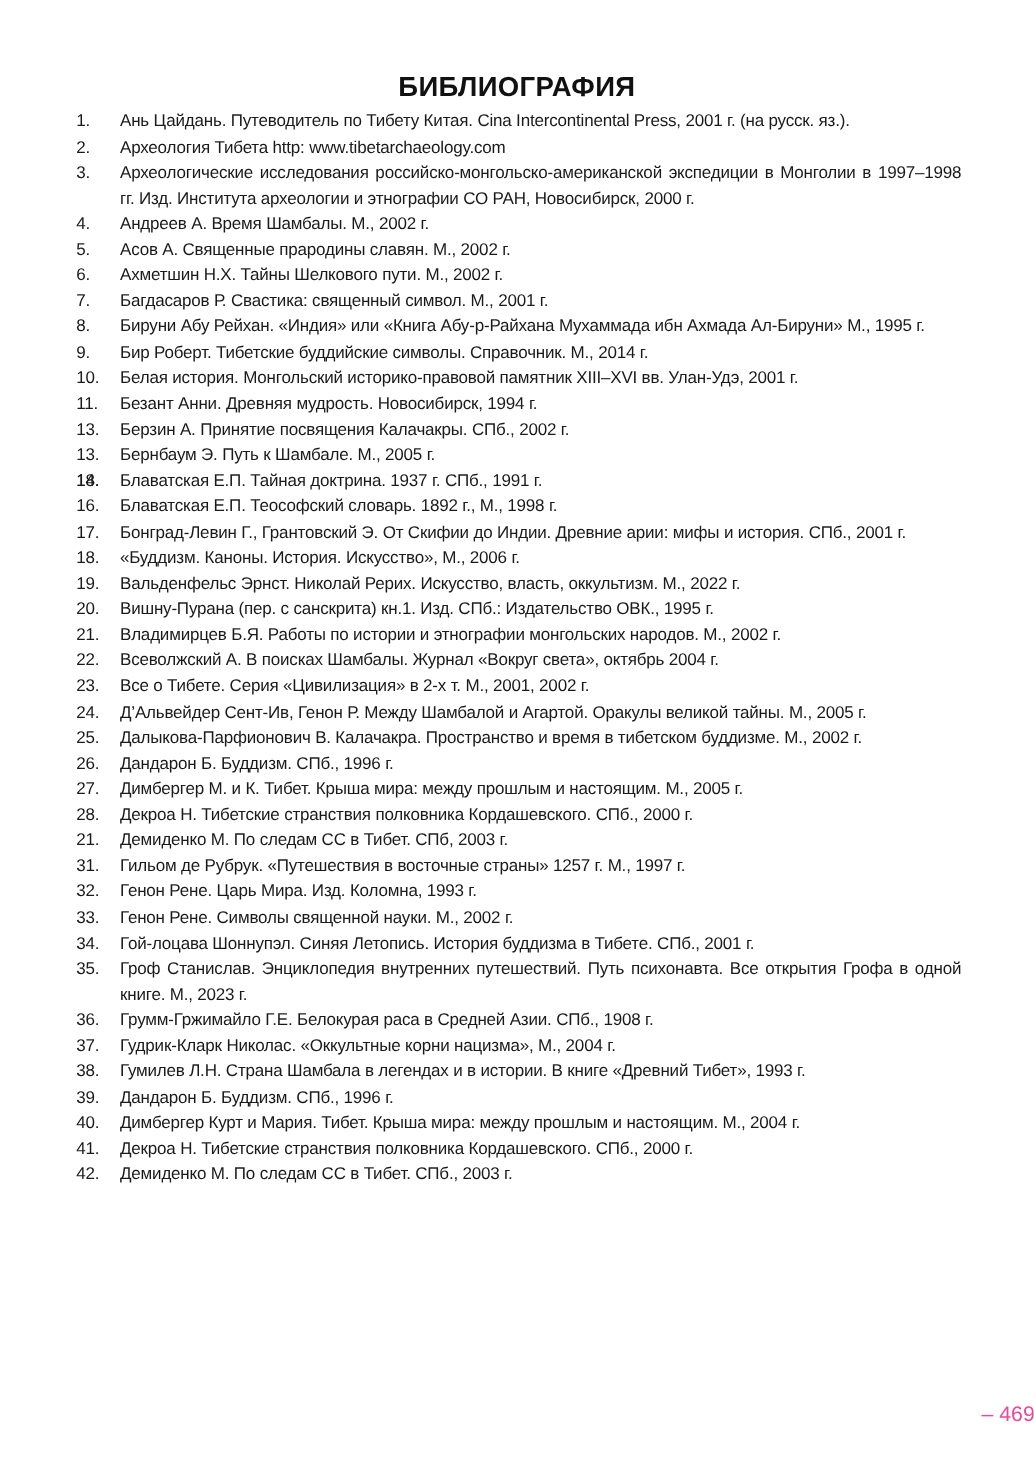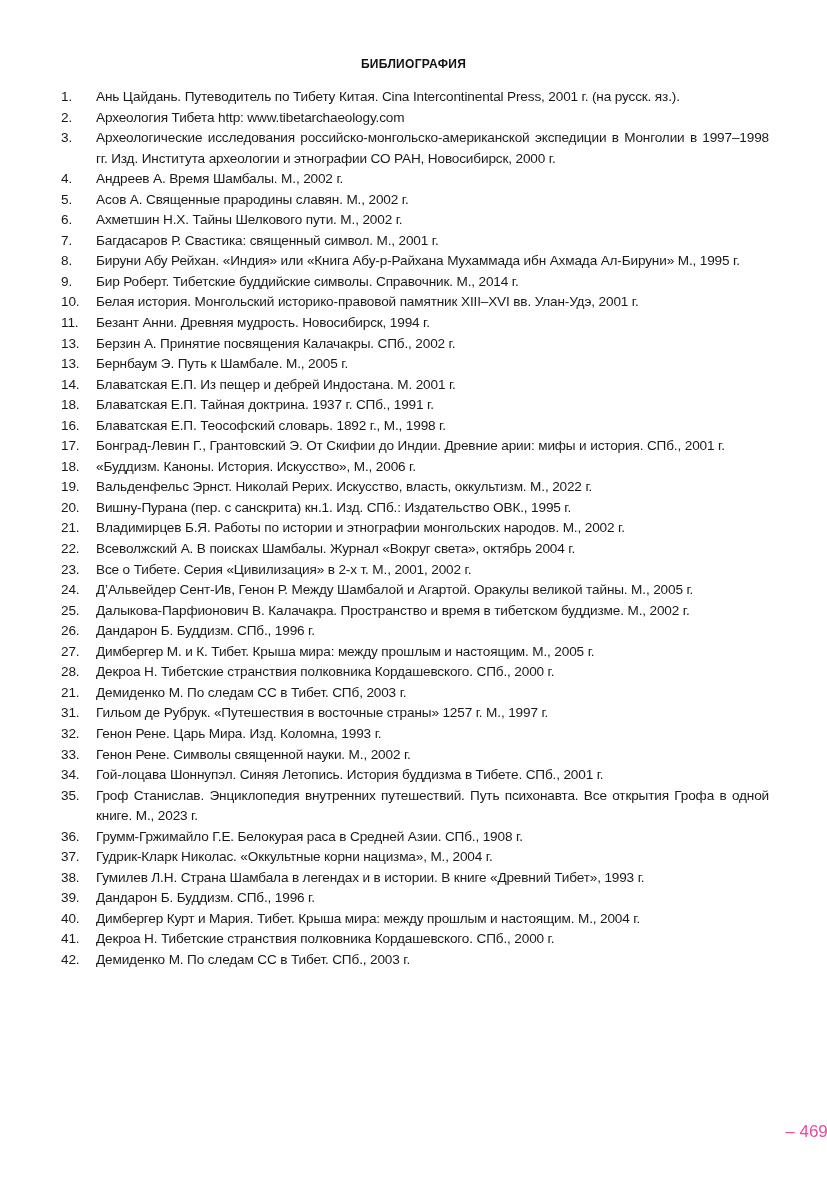--- a/index.html
+++ b/index.html
@@ -1,20 +1,20 @@
 <!DOCTYPE html>
 <html><head>
 <meta charset="utf-8">
 <style>
   html, body { margin: 0; padding: 0; background: #ffffff; }
   body { width: 827px; height: 1181px; position: relative; overflow: hidden;
          font-family: "Liberation Sans", "DejaVu Sans", sans-serif; color: #1a1a1a; }
   .page { position: absolute; left: 0; top: 0; width: 827px; height: 1181px; }
   .title { position: absolute; top: 57px; left: 0; width: 827px; text-align: center;
-           font-weight: bold; font-size: 12px; letter-spacing: 0.3px; color: #111; }
+           font-weight: bold; font-size: 22px; letter-spacing: 0.3px; color: #111; }
   ol.biblio { position: absolute; top: 87px; left: 61px; width: 708px; margin: 0; padding: 0;
               list-style: none; font-size: 13.6px; line-height: 20.55px; }
   ol.biblio li { position: relative; padding-left: 35px; text-align: justify; letter-spacing: -0.15px; }
   ol.biblio li .num { position: absolute; left: 0; top: 0; }
   .footer { position: absolute; top: 1122px; left: 0; width: 827px; text-align: right;
             font-size: 17px; color: #ec4899; margin-left: 15px; }
 </style>
 </head>
 <body>
 
@@ -28,21 +28,21 @@
     <li><span class="num">4.</span><span>Андреев А. Время Шамбалы. М., 2002 г.</span></li>
     <li><span class="num">5.</span><span>Асов А. Священные прародины славян. М., 2002 г.</span></li>
     <li><span class="num">6.</span><span>Ахметшин Н.Х.  Тайны Шелкового пути. М., 2002 г.</span></li>
     <li><span class="num">7.</span><span>Багдасаров Р. Свастика: священный символ. М., 2001 г.</span></li>
     <li><span class="num">8.</span><span>Бируни Абу Рейхан. «Индия» или «Книга Абу-р-Райхана Мухаммада ибн Ахмада Ал-Бируни» М., 1995 г.</span></li>
     <li><span class="num">9.</span><span>Бир Роберт. Тибетские буддийские символы. Справочник. М., 2014 г.</span></li>
     <li><span class="num">10.</span><span>Белая история. Монгольский историко-правовой памятник XIII–XVI вв. Улан-Удэ, 2001 г.</span></li>
     <li><span class="num">11.</span><span>Безант Анни. Древняя мудрость. Новосибирск, 1994 г.</span></li>
     <li><span class="num">13.</span><span>Берзин А. Принятие посвящения Калачакры. СПб., 2002 г.</span></li>
     <li><span class="num">13.</span><span>Бернбаум Э. Путь к Шамбале. М., 2005 г.</span></li>
-    <li><span class="num">14.</span><span>Блаватская Е.П. Из пещер и дебрей Индостана. М. 2001 г.</span></li>
+    <li><span class="num">14.</span></li>
     <li><span class="num">18.</span><span>Блаватская Е.П. Тайная доктрина. 1937 г. СПб., 1991 г.</span></li>
     <li><span class="num">16.</span><span>Блаватская Е.П. Теософский словарь. 1892 г., М., 1998 г.</span></li>
     <li><span class="num">17.</span><span>Бонград-Левин Г., Грантовский Э. От Скифии до Индии. Древние арии: мифы и история. СПб., 2001 г.</span></li>
     <li><span class="num">18.</span><span>«Буддизм. Каноны. История. Искусство», М., 2006 г.</span></li>
     <li><span class="num">19.</span><span>Вальденфельс Эрнст. Николай Рерих. Искусство, власть, оккультизм. М., 2022 г.</span></li>
     <li><span class="num">20.</span><span>Вишну-Пурана (пер. с санскрита) кн.1. Изд. СПб.: Издательство ОВК., 1995 г.</span></li>
     <li><span class="num">21.</span><span>Владимирцев Б.Я. Работы по истории и этнографии монгольских народов. М., 2002 г.</span></li>
     <li><span class="num">22.</span><span>Всеволжский А. В поисках Шамбалы. Журнал «Вокруг света», октябрь 2004 г.</span></li>
     <li><span class="num">23.</span><span>Все о Тибете. Серия «Цивилизация» в 2-х т. М., 2001, 2002 г.</span></li>
     <li><span class="num">24.</span><span>Д’Альвейдер Сент-Ив, Генон Р. Между Шамбалой и Агартой. Оракулы великой тайны. М., 2005 г.</span></li>

